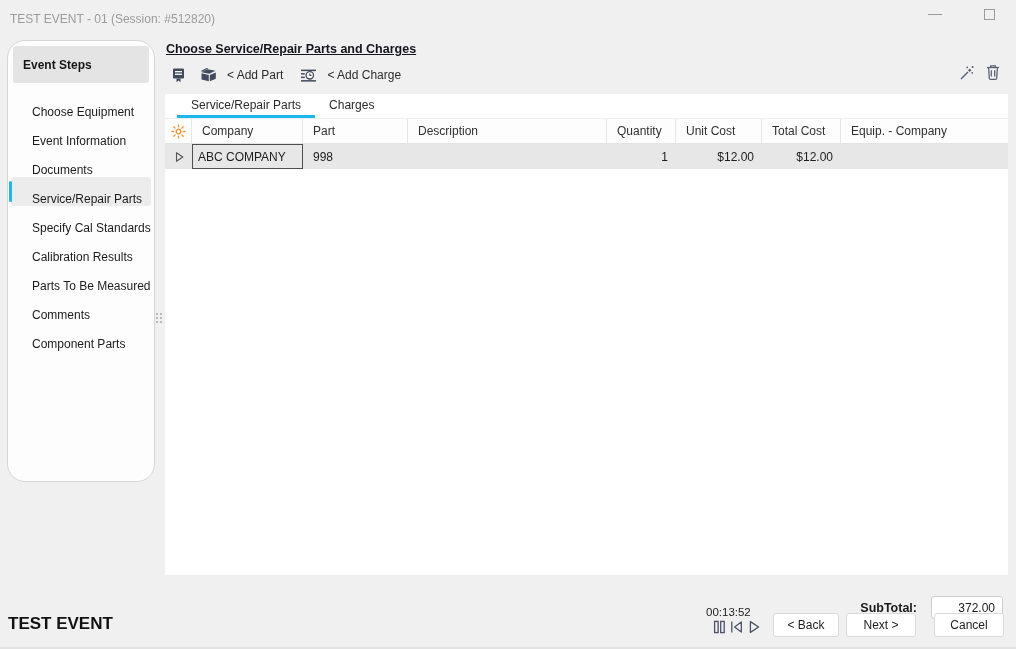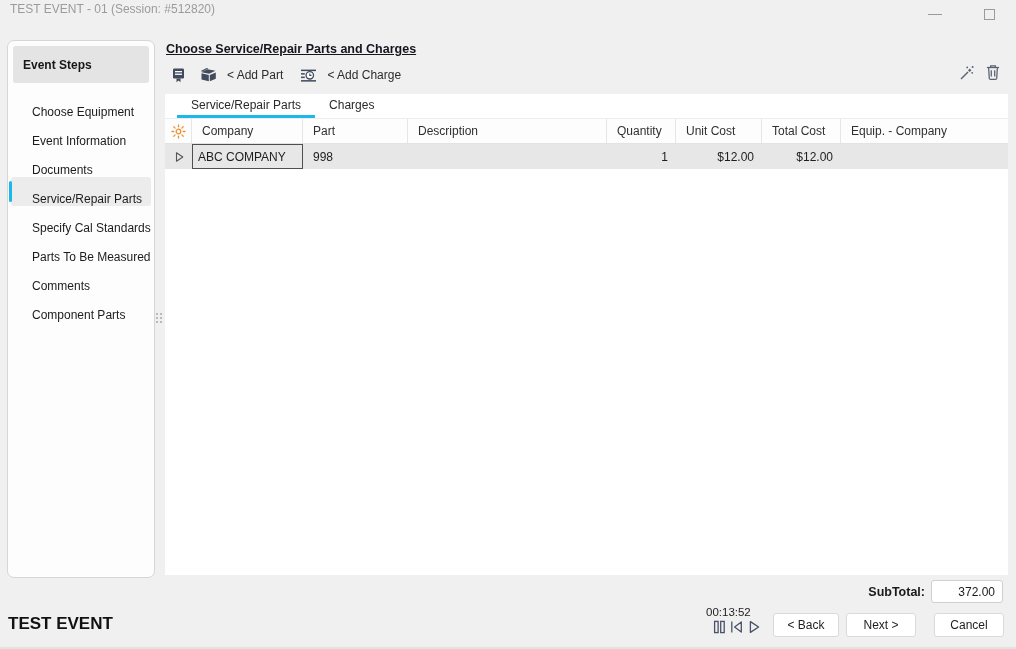--- a/index.html
+++ b/index.html
@@ -5,29 +5,29 @@
   * { margin:0; padding:0; box-sizing:border-box; }
   html,body { width:1016px; height:649px; }
   body {
     position:relative; overflow:hidden;
     background:#f0f0f0;
     font-family:"Liberation Sans", sans-serif;
     font-size:12px; color:#222;
   }
   
   .titlebar { position:absolute; left:0; top:0; width:1016px; height:28px; }
-  .title-text { position:absolute; left:10px; top:2px; font-size:12px; color:#9b9b9b; }
+  .title-text { position:absolute; left:10px; top:12px; font-size:12px; color:#9b9b9b; }
   .win-btn { position:absolute; top:0; width:34px; height:28px; display:flex; align-items:center; justify-content:center; }
   .win-min { left:918px; }
   .win-max { left:972px; }
   .min-glyph { width:14px; height:0; border-top:1.6px solid #9b9b9b; }
   .max-glyph { width:11px; height:11px; border:1.4px solid #9b9b9b; }
   
-  .sidebar { position:absolute; left:7px; top:40px; width:148px; height:538px;
-    background:#fdfdfd; border:1px solid #d6d6d6; border-radius:7px; }
+  .sidebar { position:absolute; left:7px; top:40px; width:148px; height:442px;
+    background:#fdfdfd; border:1px solid #d6d6d6; border-radius:18px; }
   .steps-header { margin:5px; height:37px; background:#e4e4e4; border-radius:3px;
     display:flex; align-items:center; padding-left:10px;
     font-weight:bold; color:#161616; font-size:12px; }
   .steps-list { margin-top:7px; }
   .step-item { position:relative; height:29px; display:flex; align-items:flex-end;
     padding-left:24px; color:#1b1b1b; font-size:12px; cursor:default; }
   .step-item.selected { background:#ececec; border-radius:3px; margin:0 3px; padding-left:21px; }
   .step-accent { position:absolute; left:-2px; top:4px; width:3px; height:21px; border-radius:2px; }
   
   .splitter { position:absolute; left:156px; top:313px; width:8px; height:15px;
@@ -53,21 +53,21 @@
   .hcell.sel { width:27px; justify-content:center; padding-left:0; }
   .grid-row { display:flex; height:25px; background:#e7e7e7; }
   .cell { display:flex; align-items:center; padding-left:10px; color:#1d1d1d; font-size:12px; }
   .cell.num { justify-content:flex-end; padding-right:8px; padding-left:0; }
   .cell.sel { width:27px; justify-content:center; padding-left:0; }
   .cell.focus { border:1px solid #4f4f4f; background:#e7e7e7; padding-left:5px; }
   .w-company { width:111px; } .w-part { width:105px; } .w-desc { width:199px; }
   .w-qty { width:69px; } .w-unit { width:86px; } .w-total { width:79px; }
   .w-equip { flex:1; border-right:none; }
   
-  .subtotal-wrap { position:absolute; right:13px; top:580px; display:flex; align-items:center; gap:6px; }
+  .subtotal-wrap { position:absolute; right:13px; top:596px; display:flex; align-items:center; gap:14px; }
   .subtotal-label { font-weight:bold; color:#1a1a1a; font-size:12.5px; }
   .subtotal-input { width:72px; height:23px; border:1px solid #cfcfcf; border-radius:3px;
     background:#fff; text-align:right; padding:0 7px; font-size:12px; color:#1a1a1a;
     font-family:"Liberation Sans", sans-serif; }
   
   .event-name { position:absolute; left:8px; top:614px; font-size:17px; font-weight:bold; color:#111; }
   .timer-group { position:absolute; left:706px; top:606px; width:62px; text-align:left; }
   .timer-text { font-size:11.5px; color:#1d1d1d; }
   .timer-controls { display:flex; justify-content:center; gap:3px; margin-top:1px; }
   .btn { position:absolute; top:613px; height:24px; background:#fff; border:1px solid #dadada;
@@ -102,20 +102,23 @@
       </div>
     <div class="step-item">
         <span>Documents</span>
       </div>
     <div class="step-item selected">
       <span class="step-accent" style="background: rgb(27, 184, 234);"></span>
       <span>Service/Repair Parts</span>
     </div>
     <div class="step-item">
         <span>Specify Cal Standards</span>
+      </div>
+    <div class="step-item">
+        <span>Calibration Results</span>
       </div>
     <div class="step-item">
         <span>Parts To Be Measured</span>
       </div>
     <div class="step-item">
         <span>Comments</span>
       </div>
     <div class="step-item">
         <span>Component Parts</span>
       </div>

